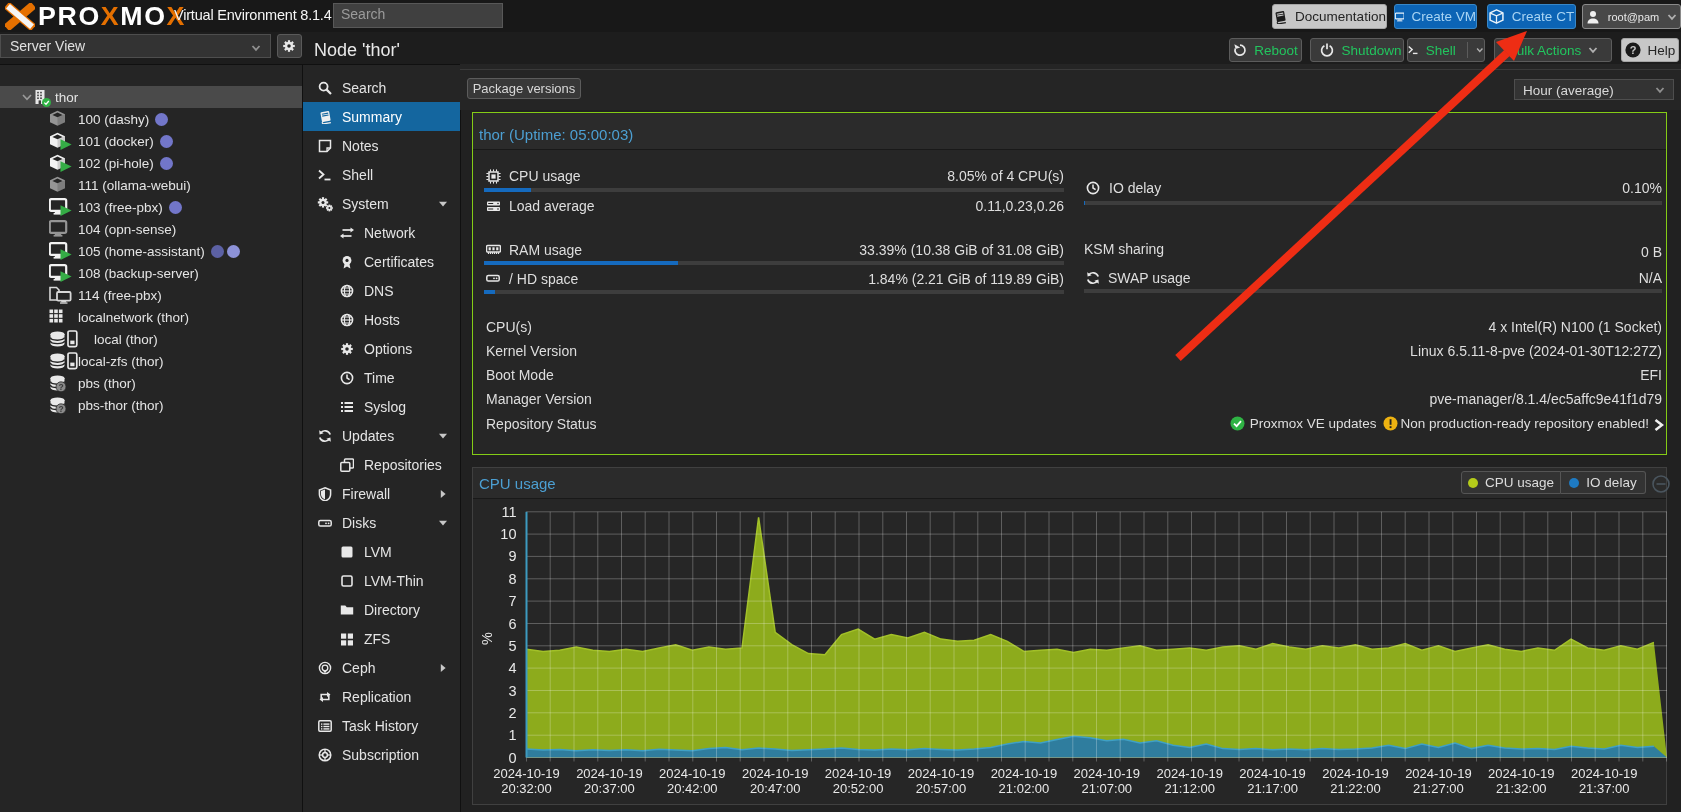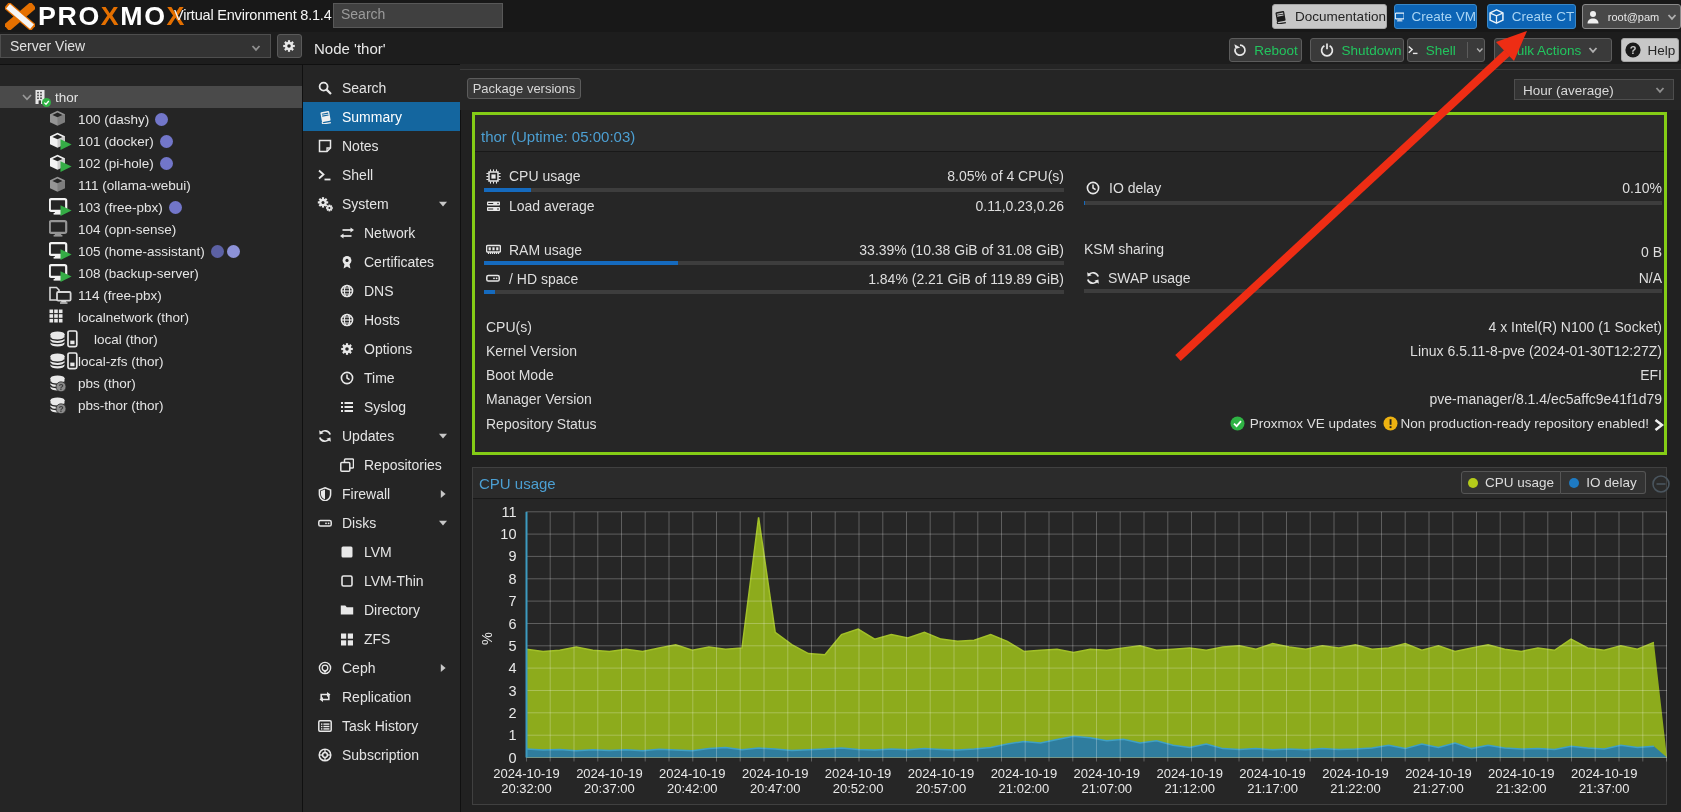--- a/index.html
+++ b/index.html
@@ -17,21 +17,21 @@
   display:flex; align-items:center; justify-content:center; gap:8px; white-space:nowrap; }
 #btn-doc { left:1272px; width:115px; background:#c7c7c7; color:#242424; border:1px solid #a5a5a5; }
 #btn-cvm { left:1394px; width:83px; gap:7px; background:#0c64b5; color:#a8d4f3; border:1px solid #3887c7; }
 #btn-cct { left:1487px; width:89px; background:#0c64b5; color:#a8d4f3; border:1px solid #3887c7; }
 #btn-usr { left:1582px; width:99px; gap:8px; font-size:11px; background:#484848; color:#e8e8e8; border:1px solid #8a8a8a; }
 #row2 { position:absolute; left:0; top:32px; width:1681px; height:32px; background:#1d1d1d; }
 #svcombo { position:absolute; left:0; top:34px; width:271px; height:24px; background:#333333;
   border:1px solid #4e4e4e; font-size:14px; color:#e0e0e0; line-height:22px; padding-left:9px; }
 #gearbtn { position:absolute; left:277px; top:34px; width:25px; height:24px; background:#3d3d3d;
   border:1px solid #5a5a5a; border-radius:3px; display:flex; align-items:center; justify-content:center; color:#e8e8e8; font-size:15px; }
-#nodetitle { position:absolute; left:314px; top:40px; font-size:15px; color:#e8e8e8; }
+#nodetitle { position:absolute; left:314px; top:40px; font-size:18px; color:#e8e8e8; }
 .tbtn { position:absolute; top:38px; height:24px; background:#3a3a3a; border:1px solid #5c5c5c;
   border-radius:3px; color:#22c55e; font-size:13.5px; display:flex; align-items:center; justify-content:center; gap:7px; white-space:nowrap; }
 #btn-reboot { left:1229px; width:73px; }
 #btn-shut { left:1310px; width:94px;padding-left:8px; }
 #btn-shell { left:1407px; width:78px; }
 #btn-bulk { left:1494px; width:118px; }
 #btn-help { left:1621px; width:58px; background:#c7c7c7; color:#242424; border-color:#a5a5a5; }
 #tree { position:absolute; left:0; top:64px; width:302px; height:748px; background:#252525; border-top:1px solid #101010; }
 #menu { position:absolute; left:302px; top:64px; width:158px; height:748px; background:#252525;
   border-left:1px solid #101010; border-top:1px solid #101010; }
@@ -43,21 +43,21 @@
 .mrow { position:absolute; left:0; width:157px; height:29px; display:flex; align-items:center;
   font-size:14px; color:#e4e4e4; }
 .mrow .mic { width:16px; margin-right:9px; display:flex; justify-content:center; }
 .msel { background:#14669f; color:#fff; }
 .mrow .arr { position:absolute; right:12px; }
 #pkgbtn { position:absolute; left:467px; top:78px; width:114px; height:21px; background:#383838;
   border:1px solid #5c5c5c; border-radius:3px; color:#d8d8d8; font-size:13px; display:flex; align-items:center; justify-content:center; }
 #hourcombo { position:absolute; left:1514px; top:79px; width:160px; height:21px; background:#333;
   border:1px solid #4e4e4e; color:#d8d8d8; font-size:13.5px; line-height:21px; padding-left:8px; }
 #hourcombo .chev { position:absolute; right:8px; top:5px; }
-#sump { position:absolute; left:472px; top:112px; width:1195px; height:343px; background:#262626; border:3px solid #84cc16; }
+#sump { position:absolute; left:472px; top:112px; width:1195px; height:343px; background:#262626; border:1px solid #84cc16; }
 #sumhdr { height:37px; background:#2b2b2b; border-bottom:1px solid #191919; display:flex; align-items:center; padding-top:7px;
   padding-left:6px; color:#4c9fd2; font-size:15px; }
 .srow { position:absolute; font-size:14px; color:#dedede; white-space:nowrap; height:22px; display:flex; align-items:center; }
 .sval { position:absolute; font-size:14px; color:#dedede; white-space:nowrap; height:22px; display:flex; align-items:center; justify-content:flex-end; }
 .pbar { position:absolute; height:4px; background:#3d3d3d; }
 .pbar>div { height:4px; background:#156abe; }
 #chartp { position:absolute; left:472px; top:467px; width:1195px; height:338px; background:#262626; border:1px solid #404040; }
 #charthdr { height:31px; background:#2b2b2b; border-bottom:1px solid #191919; display:flex; align-items:center;
   padding-left:6px; color:#4c9fd2; font-size:15px; }
 .legbtn { position:absolute; top:471px; height:23px; background:#333333; border:1px solid #555; 

